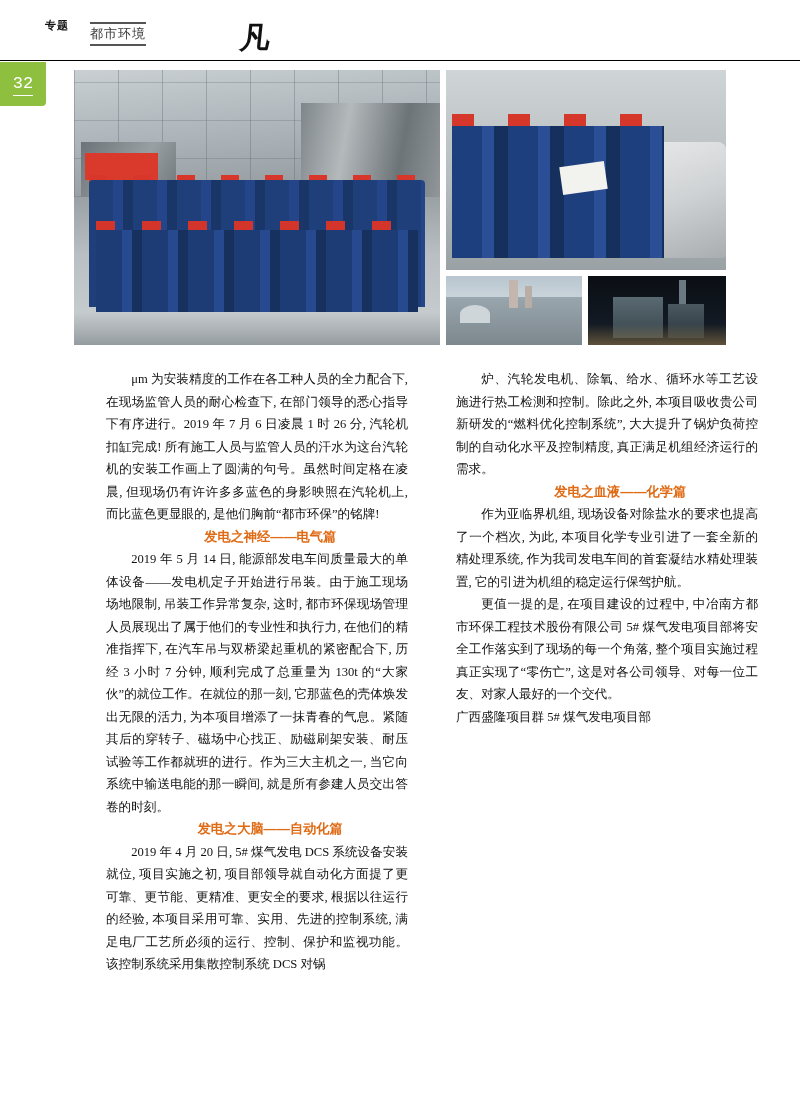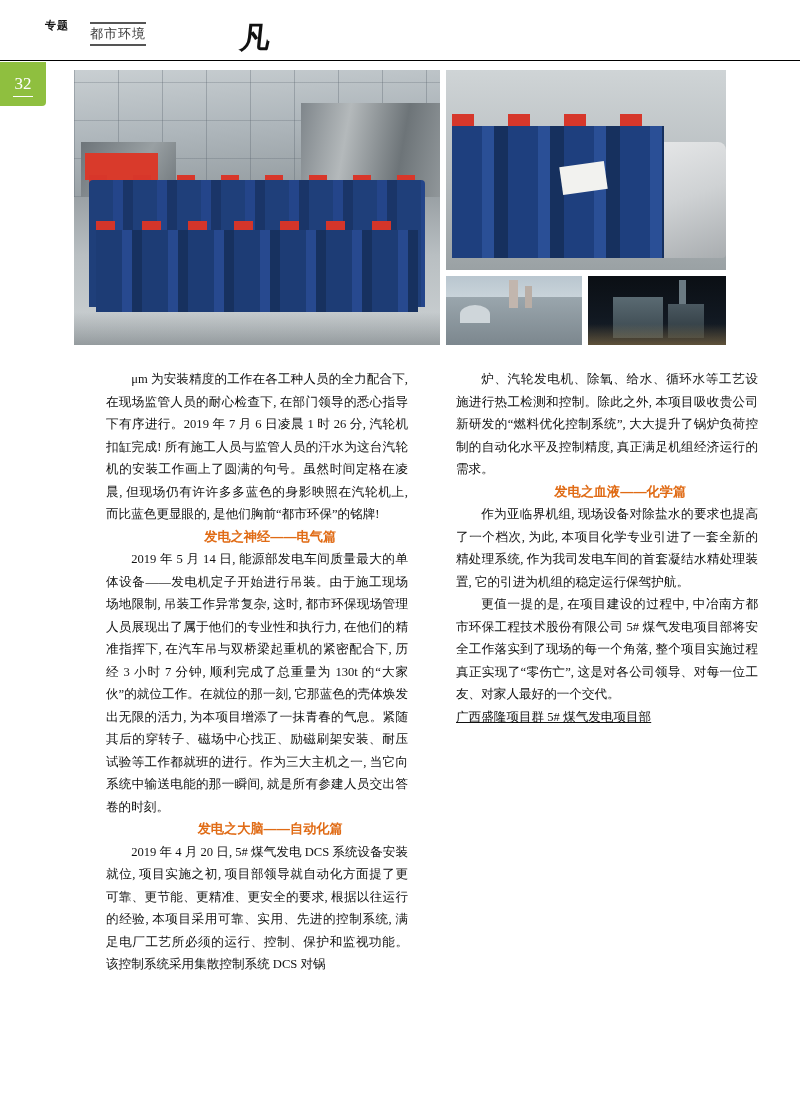--- a/index.html
+++ b/index.html
@@ -84,21 +84,21 @@
     background: #8fbf3f;
     border-bottom-right-radius: 4px;
   }
   .pagetab-num {
     position: absolute;
     left: 0; top: 12px;
     width: 46px;
     text-align: center;
     color: #ffffff;
     font-size: 17px;
-    font-family: Liberation Serif, serif;
+    font-family: Liberation Mono, monospace;
   }
   .pagetab-num::after {
     content: "";
     position: absolute;
     left: 13px;
     bottom: -3px;
     width: 20px;
     height: 1px;
     background: #ffffff;
   }
@@ -257,21 +257,21 @@
     color: #111;
     margin-left: 32px;
   }
   .col-left  { left: 74px; }
   .col-right { left: 424px; }
 
   .col p {
     margin: 0 0 0 0;
     text-indent: 2em;
   }
-  .col p.noindent { text-indent: 0; text-decoration: underline; }
+  .col p.noindent { text-indent: 0; }
 
   .subhead {
     color: #e06b15;
     font-weight: bold;
     font-size: 13.2px;
     text-align: center;
     text-indent: 0;
     margin: 14px 0 6px 0;
     font-family: "Liberation Sans", sans-serif;
   }

